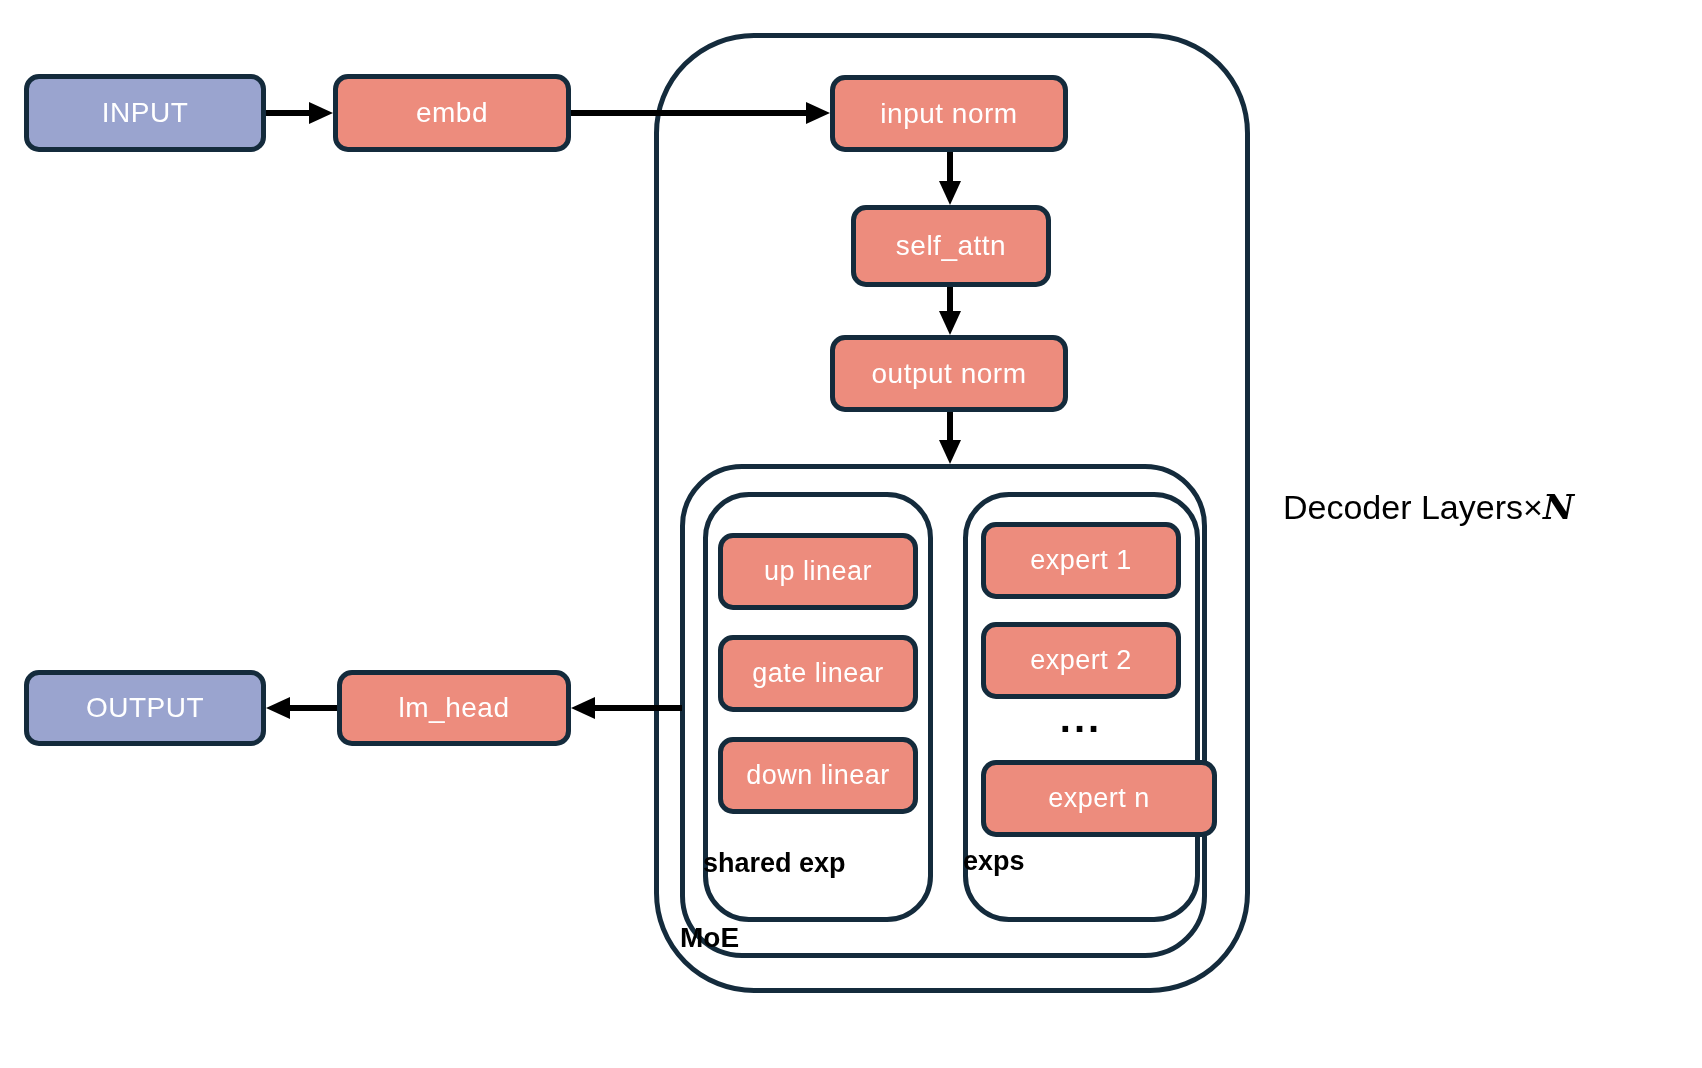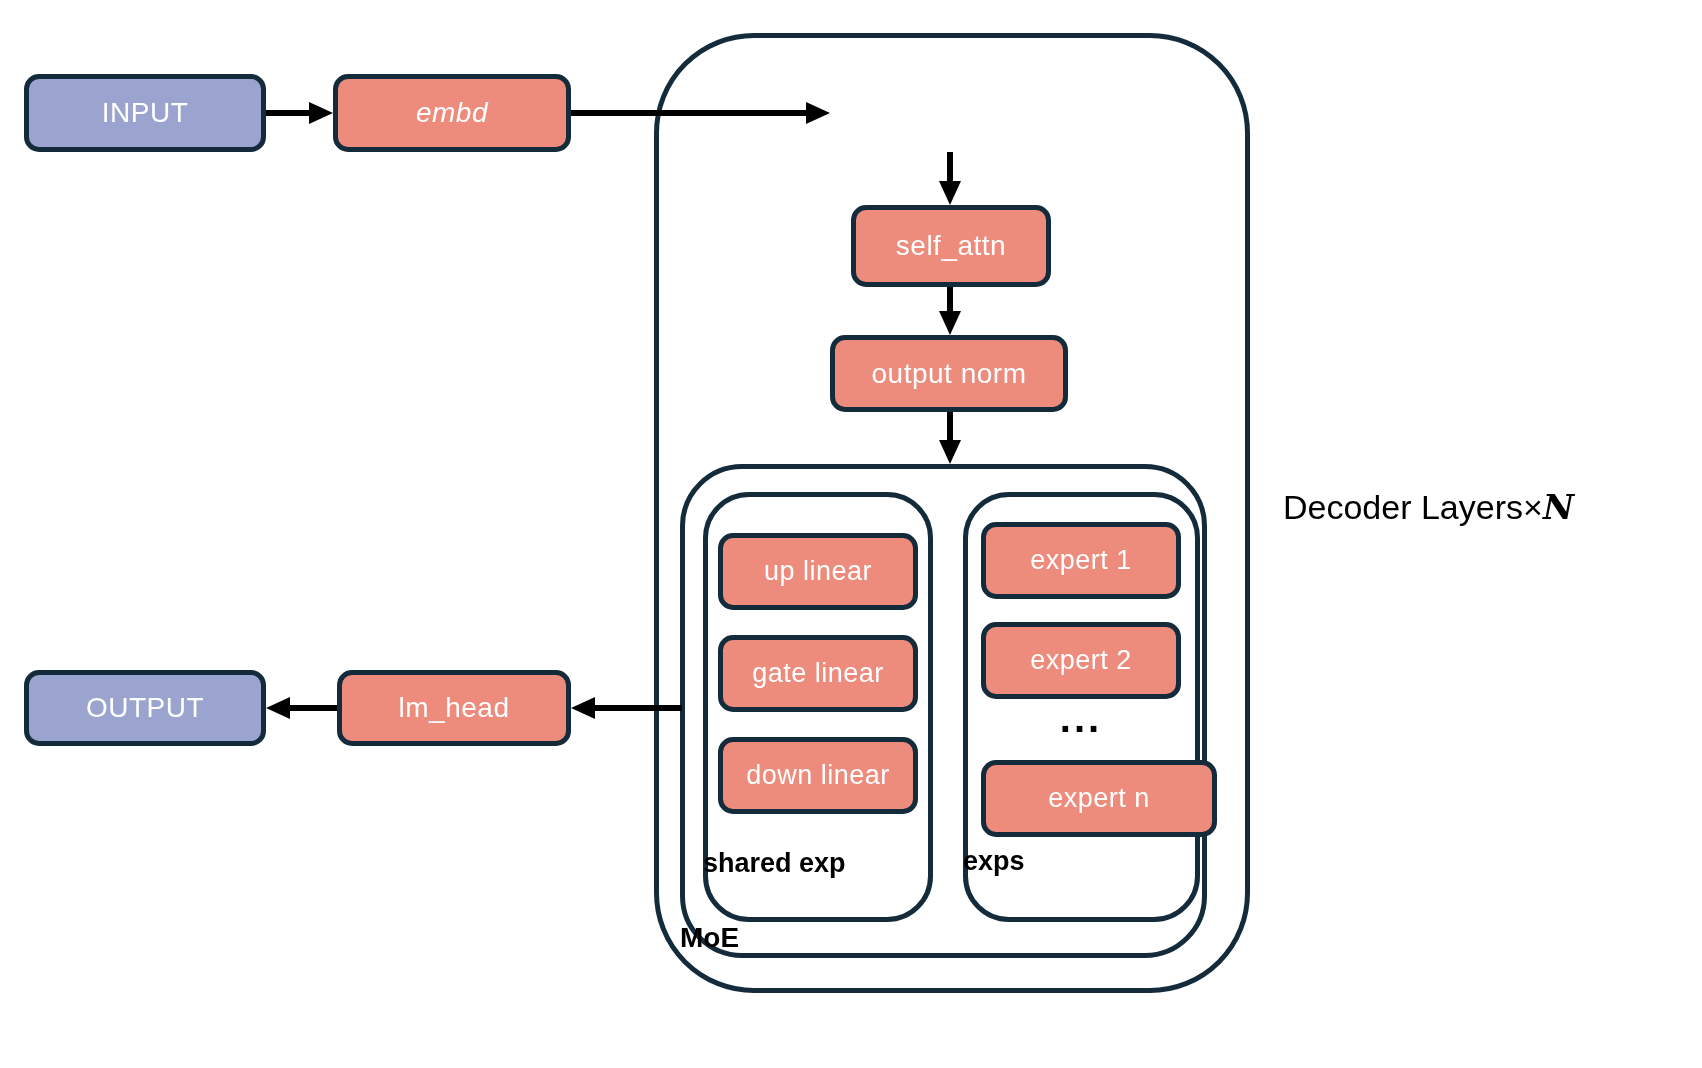--- a/index.html
+++ b/index.html
@@ -80,24 +80,27 @@
   <div class="container" style="left:680px;top:464px;width:527px;height:494px;border-radius:62px;"></div>
 
   <div class="container" style="left:703px;top:492px;width:230px;height:430px;border-radius:46px;"></div>
 
   <div class="container" style="left:963px;top:492px;width:237px;height:430px;border-radius:46px;"></div>
 
   <div class="box lavender" style="left:24px;top:74px;width:242px;height:78px;">
       <span>INPUT</span>
     </div>
 
-  <div class="box salmon" style="left:333px;top:74px;width:238px;height:78px;font-style:italic;">
+  <div class="box salmon" style="left:333px;top:74px;width:238px;height:78px;">
       <span>embd</span>
     </div>
 
+  <div class="box salmon" style="left:830px;top:75px;width:238px;height:77px;">
+      <span>input norm</span>
+    </div>
 
   <div class="box salmon" style="left:851px;top:205px;width:200px;height:82px;">
       <span>self_attn</span>
     </div>
 
   <div class="box salmon" style="left:830px;top:335px;width:238px;height:77px;">
       <span>output norm</span>
     </div>
 
   <div class="box salmon" style="left:718px;top:533px;width:200px;height:77px;font-size:27px;">

